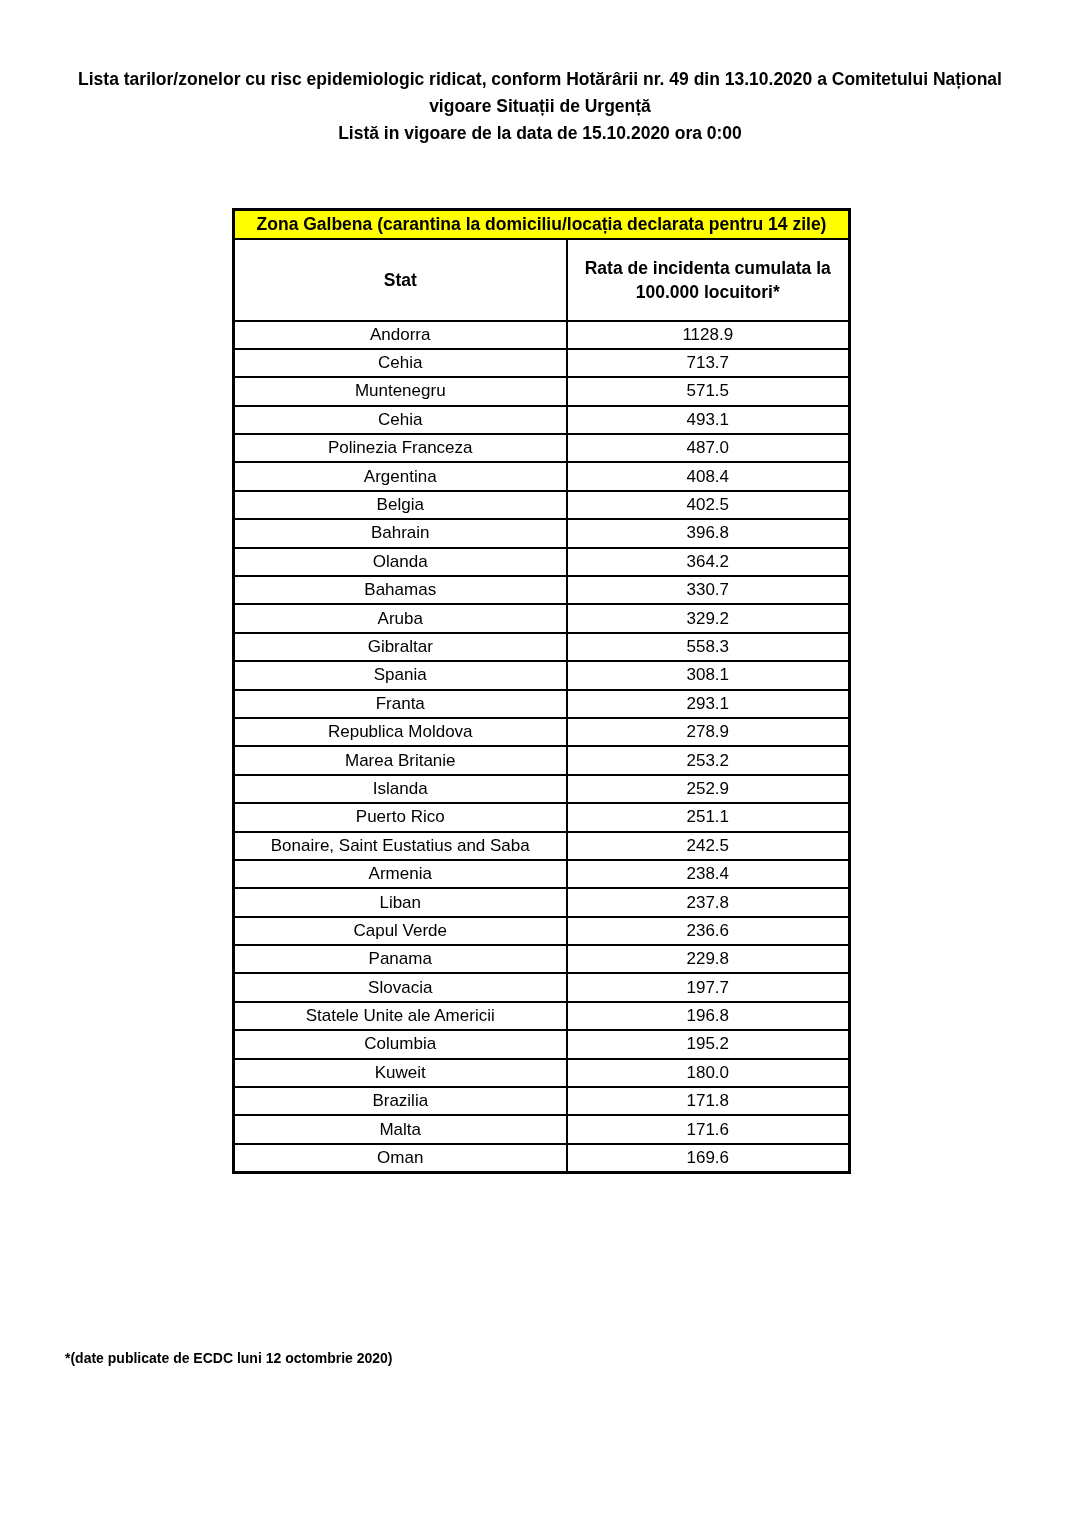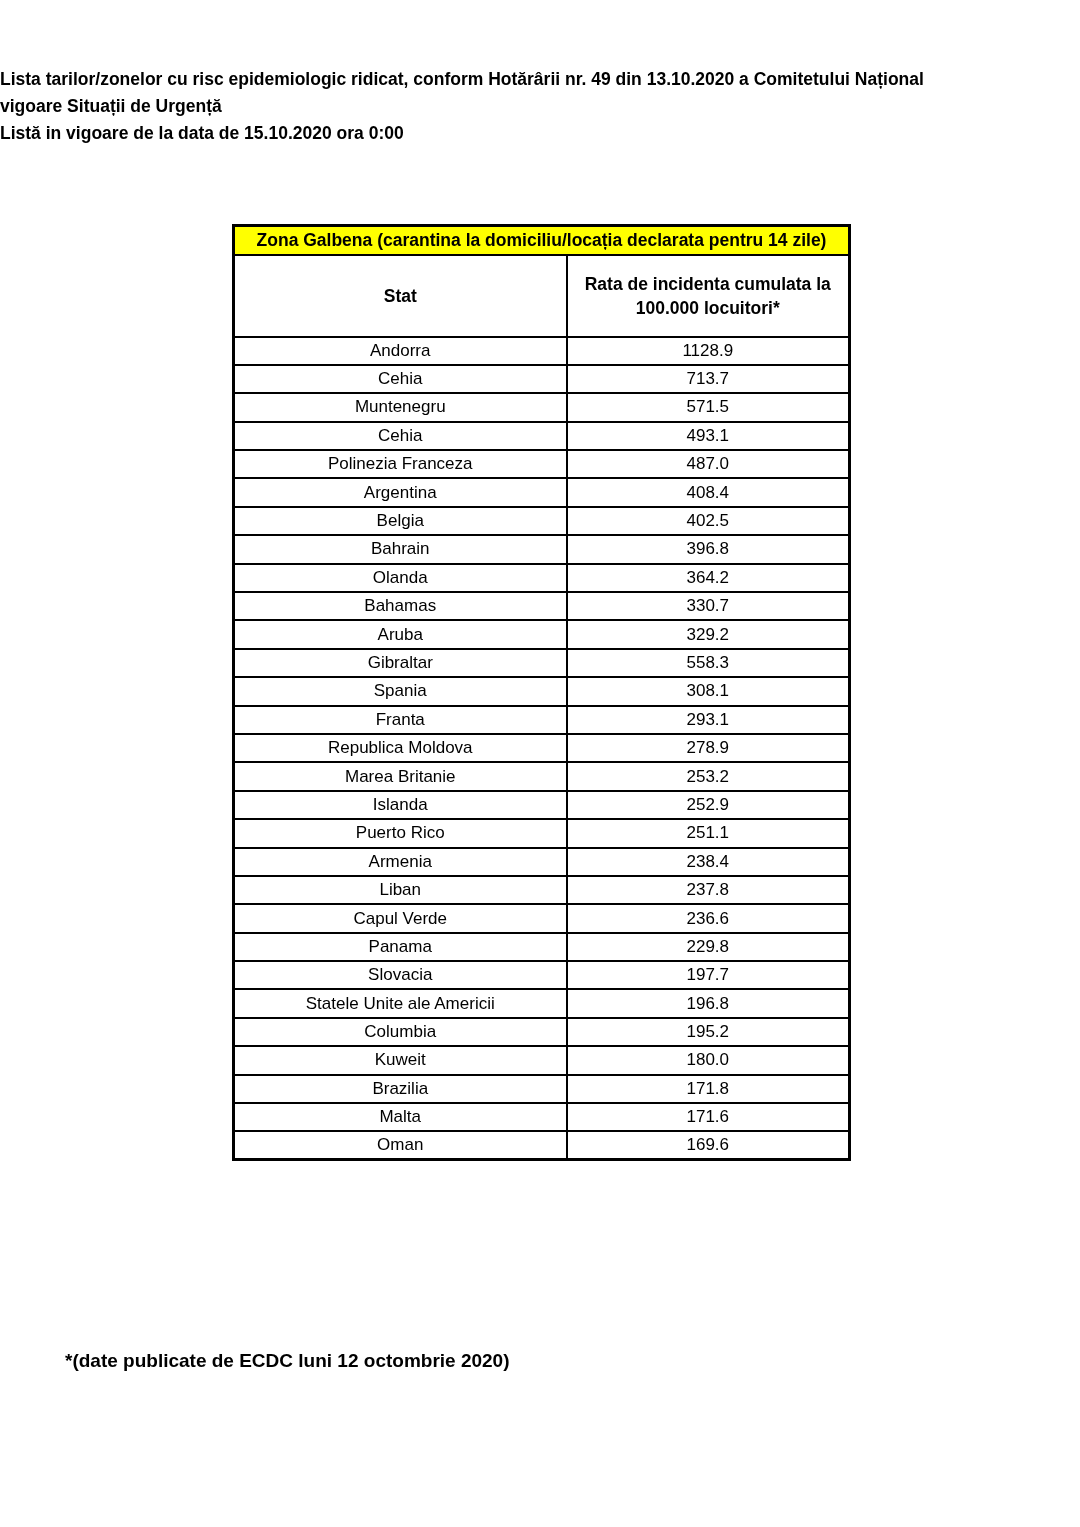--- a/index.html
+++ b/index.html
@@ -8,28 +8,29 @@
     position: relative;
     width: 1080px;
     height: 1527px;
     background: #ffffff;
     font-family: "Liberation Sans", sans-serif;
     color: #000000;
     overflow: hidden;
   }
   .titles {
     padding-top: 66px;
+    text-align: center;
     font-weight: bold;
     font-size: 17.5px;
     line-height: 27px;
   }
   .doc-table {
     position: absolute;
     left: 232px;
-    top: 224px;
+    top: 208px;
     width: 616px;
     border-collapse: collapse;
     table-layout: fixed;
     border-radius: 14px;
   }
   .doc-table, .doc-table th, .doc-table td {
     border: 2px solid #000000;
   }
   .doc-table { border-width: 3px; }
   .col-stat { width: 333px; }
@@ -57,21 +58,21 @@
     text-align: center;
     vertical-align: middle;
     padding: 0 4px;
     line-height: 20px;
   }
   .footnote {
     position: absolute;
     left: 65px;
     top: 1350px;
     font-weight: bold;
-    font-size: 19px;
+    font-size: 14px;
   }
 </style>
 </head>
 <body>
 
 <div class="page">
 
   <div class="titles">
     <div>Lista tarilor/zonelor cu risc epidemiologic ridicat, conform Hotărârii nr. 49 din 13.10.2020 a Comitetului Național</div>
     <div>vigoare Situații de Urgență</div>
@@ -178,20 +179,24 @@
   <tr class="data-row">
     <td>Islanda</td>
     <td>252.9</td>
   </tr>
 
   <tr class="data-row">
     <td>Puerto Rico</td>
     <td>251.1</td>
   </tr>
 
+  <tr class="data-row">
+    <td>Bonaire, Saint Eustatius and Saba</td>
+    <td>242.5</td>
+  </tr>
 
   <tr class="data-row">
     <td>Armenia</td>
     <td>238.4</td>
   </tr>
 
   <tr class="data-row">
     <td>Liban</td>
     <td>237.8</td>
   </tr>

